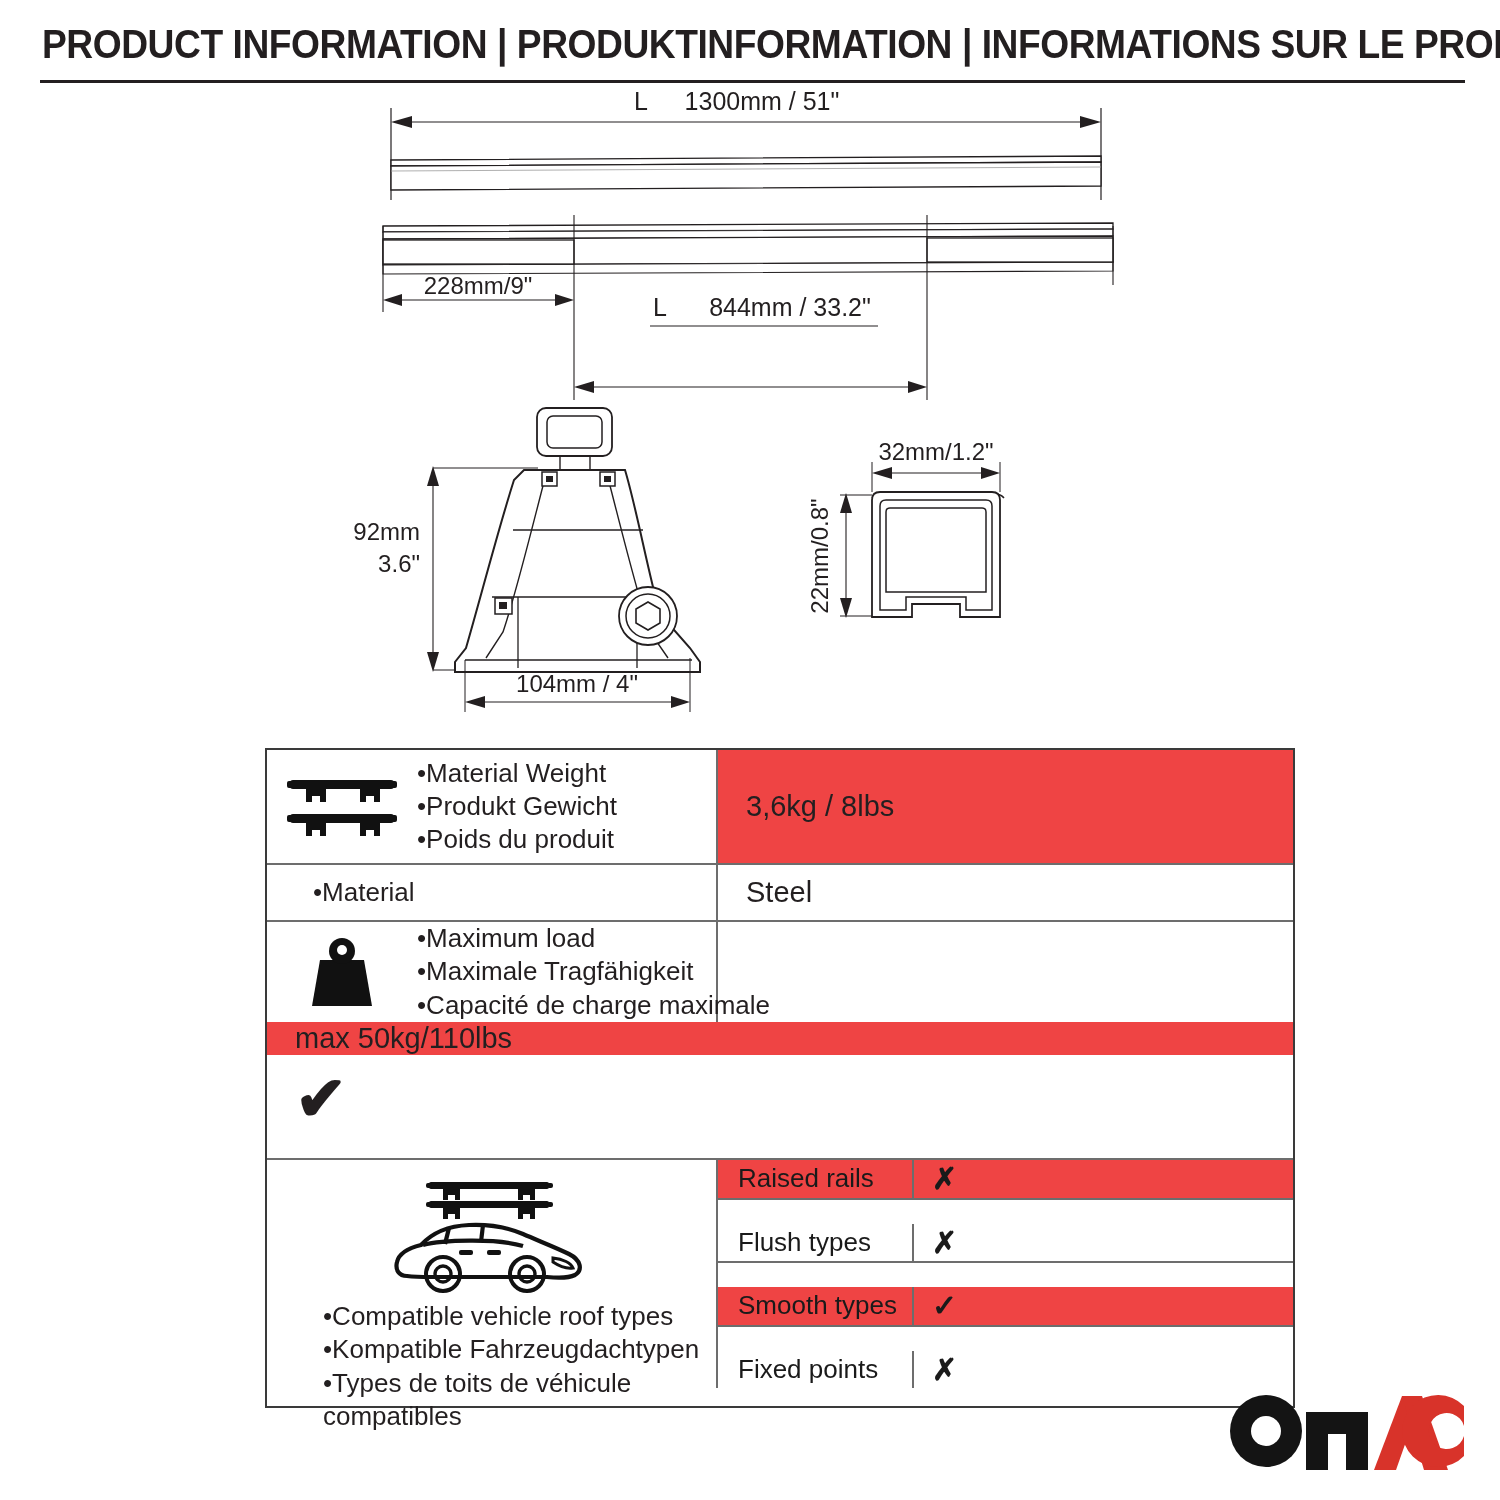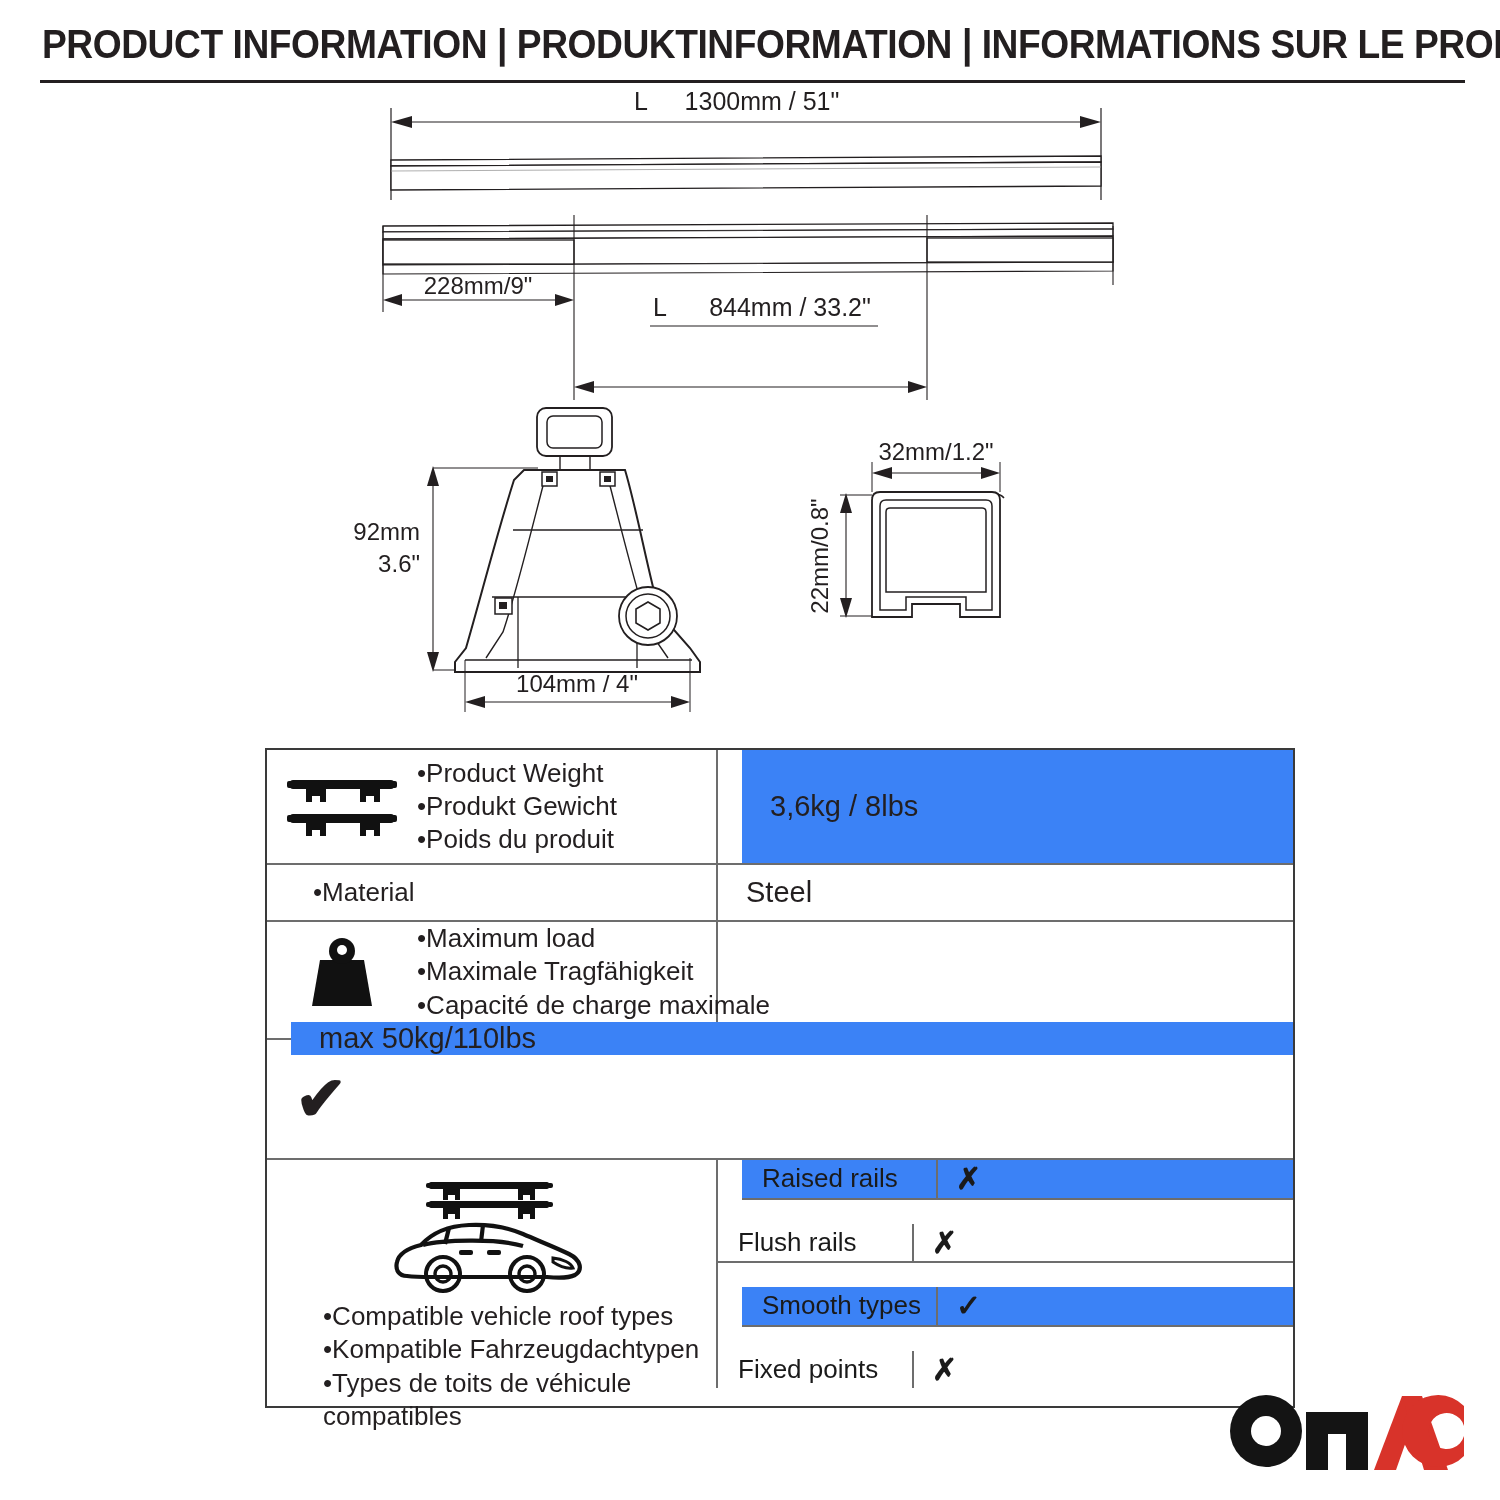--- a/index.html
+++ b/index.html
@@ -70,21 +70,21 @@
   }
   .cell-value{
     flex:1;
     box-sizing:border-box;
     display:flex;
     align-items:center;
     padding-left:28px;
     font-size:29px;
     color:#231f20;
   }
-  .shade{background:#3b82f6;margin-left:24px;}
+  .shade{background:#ef4444;}
 
   .ico{
     width:150px;min-width:150px;
     display:flex;align-items:center;justify-content:center;
   }
   .labels{
     font-size:26px;
     line-height:1.28;
     color:#231f20;
     padding-right:4px;
@@ -290,21 +290,21 @@
               <path d="M74,17 h20 v13 h-6 v-6 h-8 v6 h-6 z"></path>
               <rect x="4" y="42" width="104" height="9" rx="3"></rect>
               <rect x="1" y="43" width="6" height="7" rx="2"></rect>
               <rect x="105" y="43" width="6" height="7" rx="2"></rect>
               <path d="M20,51 h20 v13 h-6 v-6 h-8 v6 h-6 z"></path>
               <path d="M74,51 h20 v13 h-6 v-6 h-8 v6 h-6 z"></path>
             </g>
           </svg>
         </div>
         <div class="labels">
-          <div>•Product Weight</div>
+          <div>•Material Weight</div>
           <div>•Produkt Gewicht</div>
           <div>•Poids du produit</div>
         </div>
       </div>
       <div class="cell-value shade">3,6kg / 8lbs</div>
     </div>
 
     <div class="srow r2">
       <div class="cell-label">
         <div class="ico" style="width:46px;min-width:46px;"></div>
@@ -387,21 +387,21 @@
           <div class="wrap" style="max-width:340px;">•Types de toits de véhicule compatibles</div>
         </div>
       </div>
 
       <div class="roof-table">
         <div class="roof-row shade">
           <div class="roof-name">Raised rails</div>
           <div class="roof-mark">✗</div>
         </div>
         <div class="roof-row">
-          <div class="roof-name">Flush rails</div>
+          <div class="roof-name">Flush types</div>
           <div class="roof-mark">✗</div>
         </div>
         <div class="roof-row shade">
           <div class="roof-name">Smooth types</div>
           <div class="roof-mark">✓</div>
         </div>
         <div class="roof-row">
           <div class="roof-name">Fixed points</div>
           <div class="roof-mark">✗</div>
         </div>

